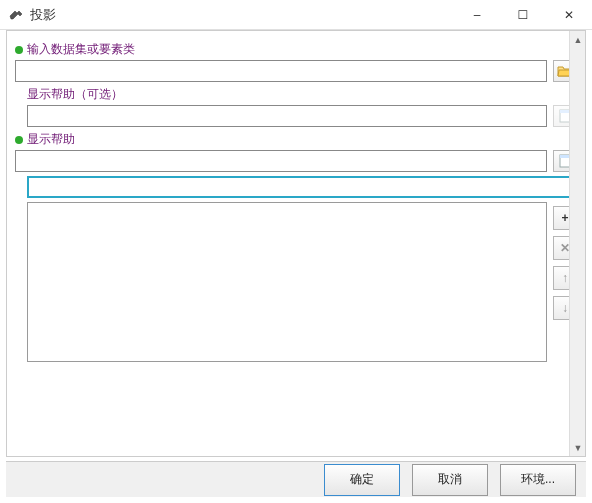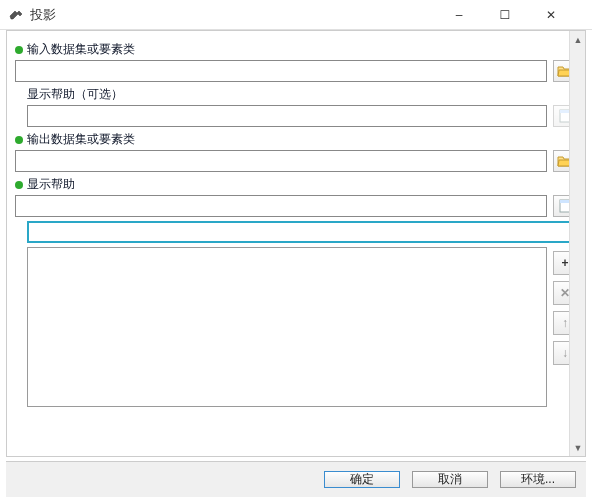--- a/index.html
+++ b/index.html
@@ -1,40 +1,40 @@
 <!DOCTYPE html>
 <html><head>
 <meta charset="utf-8">
 <style>
 *{box-sizing:border-box;margin:0;padding:0;font-family:"Microsoft YaHei","SimSun",Arial,sans-serif;font-size:12px}
 body{background:#fff;width:592px;height:503px;overflow:hidden}
-.titlebar{height:30px;display:flex;align-items:center;padding:0 18px 0 8px;background:#fff;border-bottom:1px solid #e0e0e0}
+.titlebar{height:30px;display:flex;align-items:center;padding:0 0 0 8px;background:#fff;border-bottom:1px solid #e0e0e0}
 .titlebar .icon{width:16px;height:16px;margin-right:6px}
 .titlebar .title{flex:1;color:#333;font-size:13px}
 .winbtn{width:46px;height:30px;display:flex;align-items:center;justify-content:center;color:#333}
 .content{position:absolute;top:30px;left:6px;right:6px;bottom:46px;border:1px solid #ccc;padding:6px 8px 8px 8px;overflow:hidden;background:#fff}
 .scrollbar{position:absolute;right:-1px;top:0;bottom:0;width:17px;background:#f0f0f0;border-left:1px solid #ddd}
 .scrollbar .up,.scrollbar .down{height:17px;display:flex;align-items:center;justify-content:center;color:#666;font-size:9px}
 .field{margin-bottom:4px}
 .label-row{display:flex;align-items:center;margin:4px 0 2px 0}
 .bullet{width:8px;height:8px;border-radius:50%;background:#2eaa2e;margin-right:4px;flex:none}
-.label{color:#0f172a}
+.label{color:#701a75}
 .input-row{display:flex;align-items:center;gap:6px}
 .textbox{flex:1;height:22px;border:1px solid #888;background:#fff;padding:0 4px;outline:none}
 .textbox.selected{border:2px solid #2aa7c7}
 .iconbtn{width:24px;height:22px;border:1px solid #b5b5b5;background:linear-gradient(#fdfdfd,#ececec);display:flex;align-items:center;justify-content:center}
 .iconbtn.disabled{opacity:.55}
 .iconbtn svg{display:block}
 .listwrap{display:flex;gap:6px;margin-top:4px}
 .listbox{flex:1;height:160px;border:1px solid #9a9a9a;background:#fff}
 .listbtns{width:24px;display:flex;flex-direction:column;gap:6px;padding-top:4px}
 .sqbtn{width:24px;height:24px;border:1px solid #b5b5b5;background:linear-gradient(#fdfdfd,#ececec);display:flex;align-items:center;justify-content:center;font-size:16px;font-weight:bold;color:#333}
 .sqbtn.disabled{color:#999}
 .buttonbar{position:absolute;left:6px;right:6px;bottom:6px;height:36px;border-top:1px solid #ccc;background:#f0f0f0;display:flex;align-items:center;justify-content:flex-end;gap:12px;padding:0 10px}
-.btn{min-width:76px;height:17px;border:1px solid #999;background:linear-gradient(#fefefe,#e6e6e6);padding:0 10px;display:flex;align-items:center;justify-content:center;color:#222}
+.btn{min-width:76px;height:32px;border:1px solid #999;background:linear-gradient(#fefefe,#e6e6e6);padding:0 10px;display:flex;align-items:center;justify-content:center;color:#222}
 .btn.default{border:1px solid #3a8ccf}
 .indent{padding-left:12px}
 </style>
 </head>
 <body>
 
 <div class="titlebar">
   <span class="icon">
     <svg width="16" height="16" viewBox="0 0 16 16">
         <path d="M2 9 L7 4 L9 6 L11 4 L14 7 L12 9 L10 7 L5 12 L3 12 Z" fill="#555" stroke="#333" stroke-width="0.5"></path>
@@ -78,35 +78,20 @@
       <input class="textbox" value="" style="">
       <div class="iconbtn disabled">
         <svg width="14" height="14">
             <rect x="2" y="1" width="10" height="12" fill="#fff" stroke="#9aa"></rect>
             <rect x="2" y="1" width="10" height="3" fill="#cfe5ff"></rect>
           </svg>
       </div>
     </div>
   </div>
 
-  <div class="field">
-    <div class="label-row">
-        <span class="bullet"></span>
-        <span class="label">输出数据集或要素类</span>
-      </div>
-    <div class="input-row">
-      <input class="textbox" value="" style="">
-      <div class="iconbtn">
-        <svg width="16" height="14">
-            <path d="M1 3h5l1 2h7v7H1z" fill="#ffe08a" stroke="#c59a2e"></path>
-            <path d="M2 6h13l-2 6H1z" fill="#ffd255" stroke="#c59a2e"></path>
-          </svg>
-      </div>
-    </div>
-  </div>
 
   <div class="field">
     <div class="label-row">
         <span class="bullet"></span>
         <span class="label">显示帮助</span>
       </div>
     <div class="input-row">
       <input class="textbox" value="" style="">
       <div class="iconbtn">
         <svg width="14" height="14">

